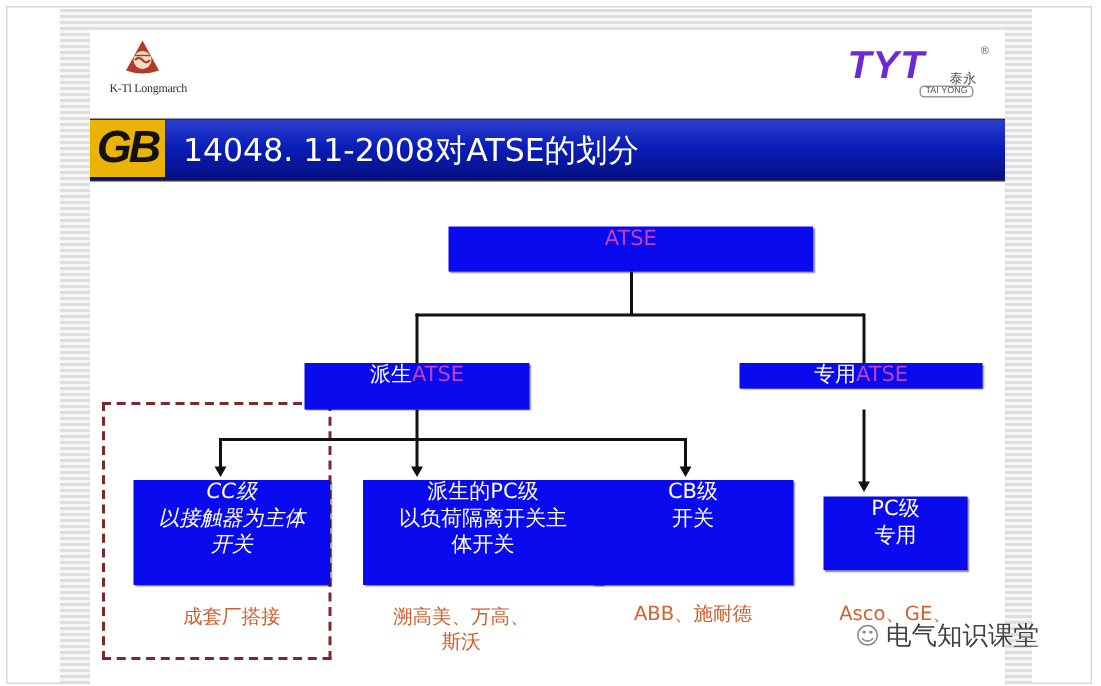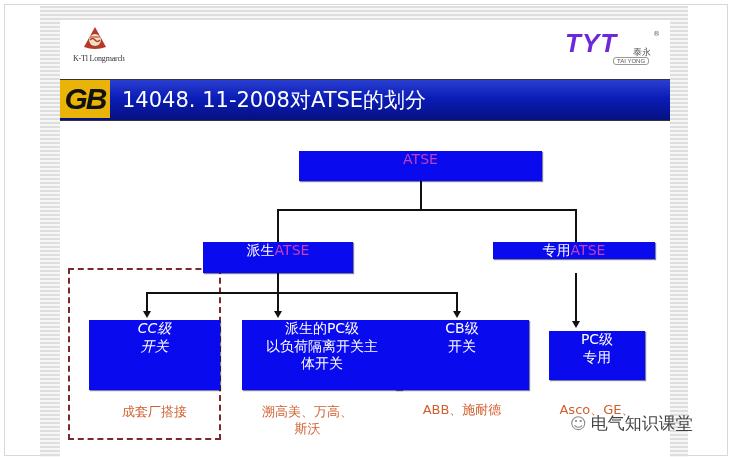--- a/index.html
+++ b/index.html
@@ -147,20 +147,21 @@
 
 <div class="box" style="left:203px;top:242px;width:150px;height:31px;">
   <span class="hdr"><span>派生</span><span class="accent">ATSE</span></span>
 </div>
 <div class="box" style="left:493px;top:242px;width:162px;height:17px;">
   <span class="hdr"><span>专用</span><span class="accent">ATSE</span></span>
 </div>
 
 <div class="box" style="left:89px;top:320px;width:131px;height:70px;font-style:italic;">
   <span class="l">CC级</span>
+  <span class="l">以接触器为主体</span>
   <span class="l">开关</span>
 </div>
 <div class="box" style="left:226px;top:320px;width:160px;height:70px;margin-left:16px;">
   <span class="l">派生的PC级</span>
   <span class="l">以负荷隔离开关主</span>
   <span class="l">体开关</span>
 </div>
 <div class="box" style="left:395px;top:320px;width:134px;height:70px;">
   <span class="l">CB级</span>
   <span class="l">开关</span>

